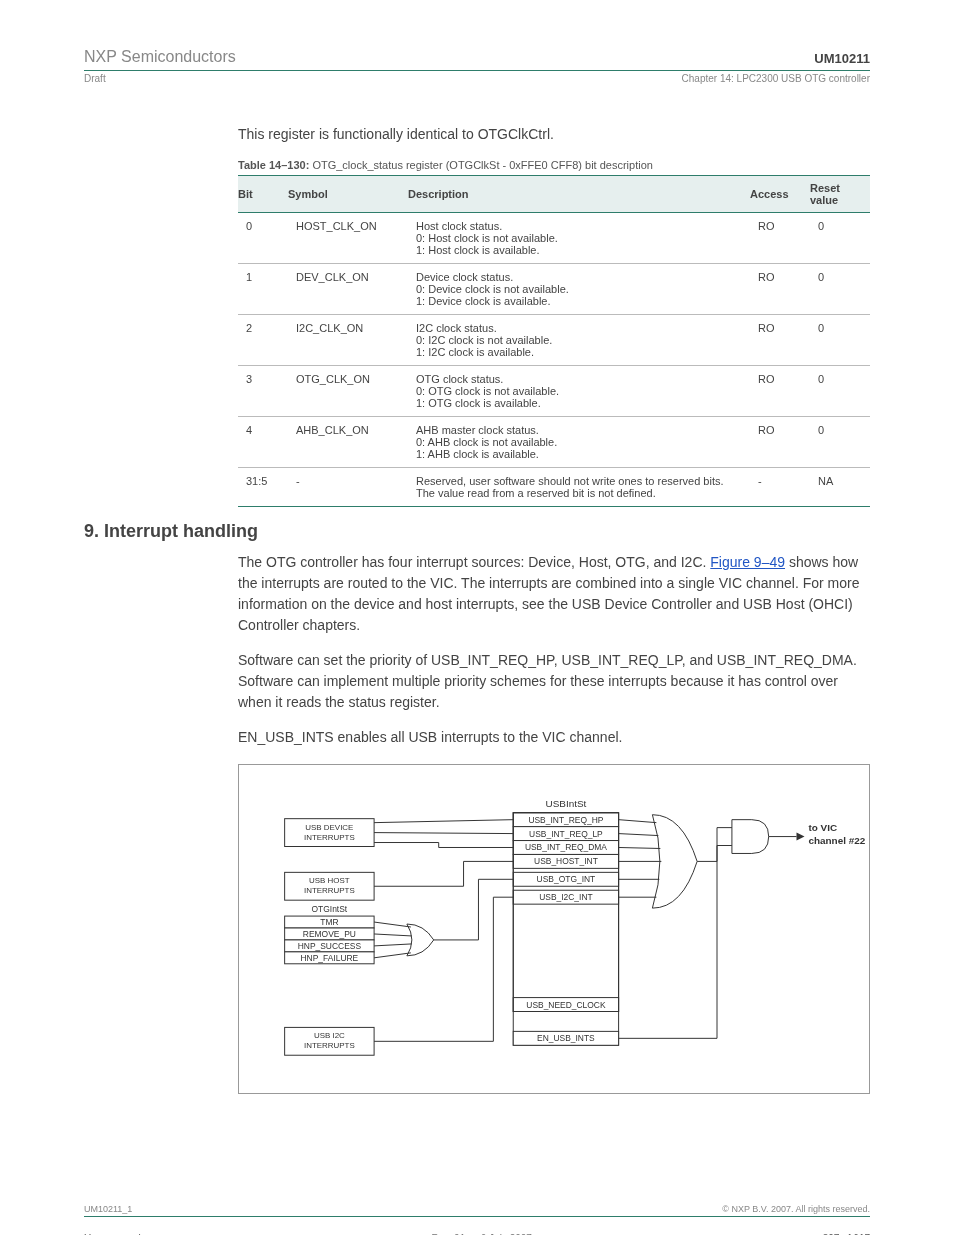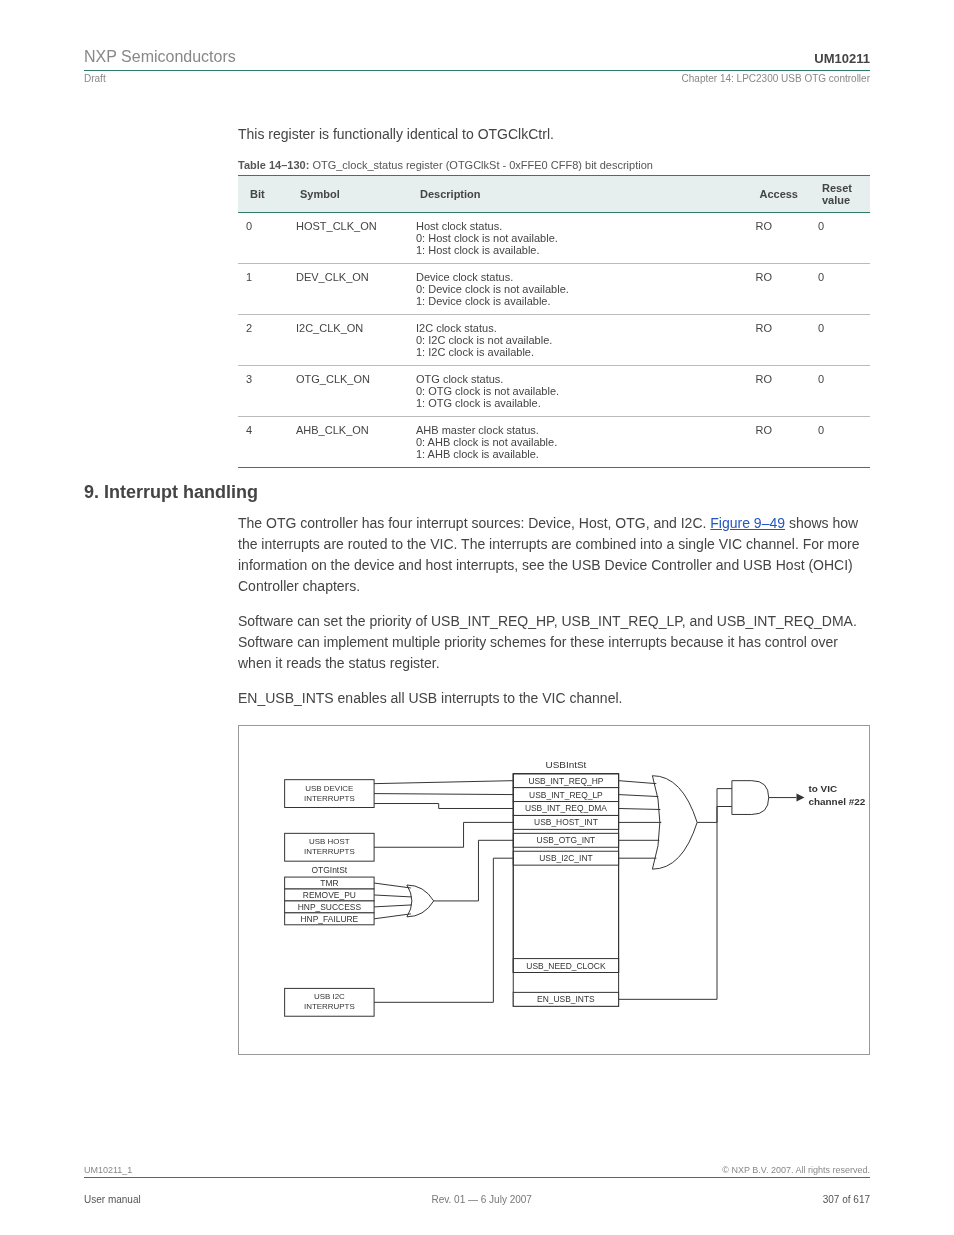--- a/index.html
+++ b/index.html
@@ -49,21 +49,21 @@
     font-size: 11px;
     color: #555;
     margin-bottom: 4px;
   }
   .table-caption b { font-weight: bold; }
   .tbl { width: 100%; border-collapse: collapse; font-size: 11px; }
   .tbl thead th {
     background: #e6efee;
     font-weight: bold;
     text-align: left;
-    padding: 6px 12px;
+    padding: 6px 0;
     border-top: 1px solid #2e7d6b;
     border-bottom: 1px solid #2e7d6b;
     color: #444;
   }
   .tbl tbody td {
     padding: 7px 8px;
     border-bottom: 1px solid #bbb;
     vertical-align: top;
     color: #444;
   }
@@ -175,20 +175,27 @@
             </tr>
             <tr>
               <td style="white-space: nowrap;">4</td>
               <td style="white-space: nowrap;">AHB_CLK_ON</td>
               <td style="white-space: pre-line;">AHB master clock status.
 0: AHB clock is not available.
 1: AHB clock is available.</td>
               <td style="white-space: nowrap;">RO</td>
               <td style="white-space: nowrap;">0</td>
             </tr>
+            <tr>
+              <td style="white-space: nowrap;">31:5</td>
+              <td style="white-space: nowrap;">-</td>
+              <td style="white-space: pre-line;">Reserved, user software should not write ones to reserved bits. The value read from a reserved bit is not defined.</td>
+              <td style="white-space: nowrap;">-</td>
+              <td style="white-space: nowrap;">NA</td>
+            </tr>
           </tbody>
       </table>
     </div>
 
     <h2 class="h2">9. Interrupt handling</h2>
 
     <p class="para">
       <span>The OTG controller has four interrupt sources: Device, Host, OTG, and I2C. </span><a href="#" class="link">Figure 9–49</a><span> shows how the interrupts are routed to the VIC. The interrupts are combined into a single VIC channel. For more information on the device and host interrupts, see the USB Device Controller and USB Host (OHCI) Controller chapters.</span>
     </p>
     <p class="para">Software can set the priority of USB_INT_REQ_HP, USB_INT_REQ_LP, and USB_INT_REQ_DMA. Software can implement multiple priority schemes for these interrupts because it has control over when it reads the status register.</p>

